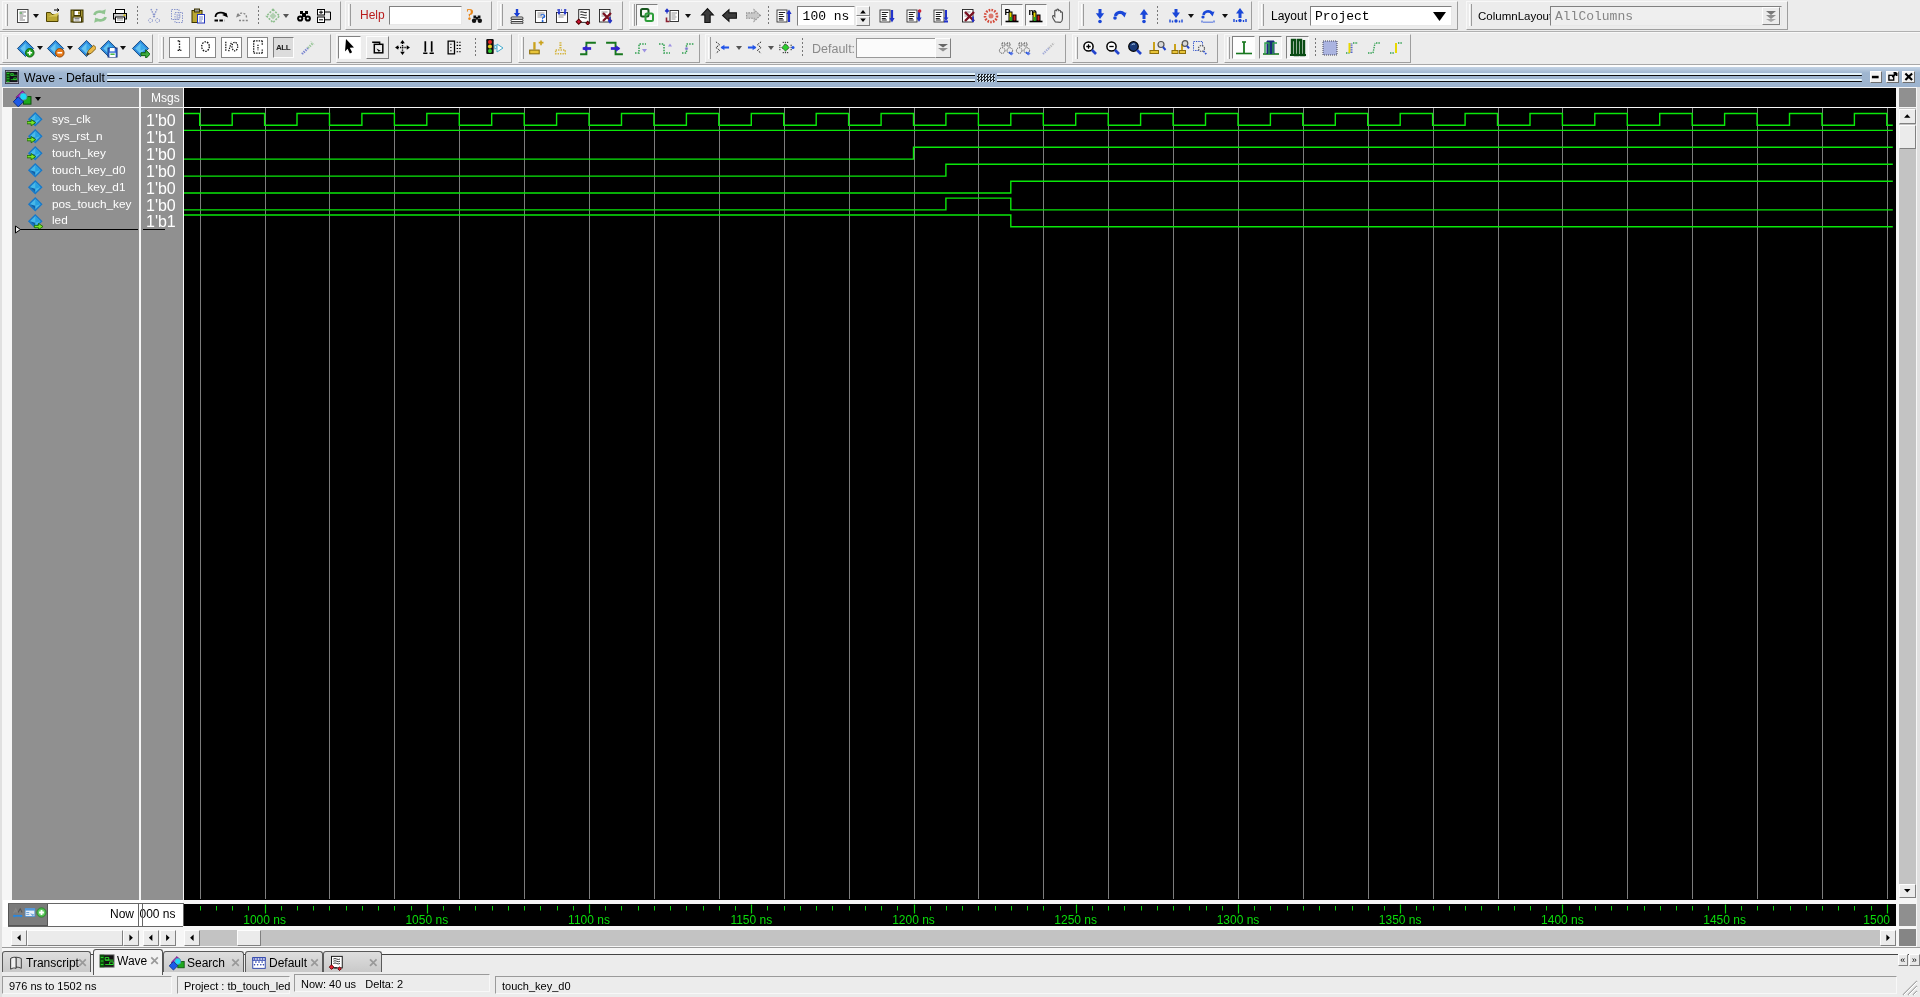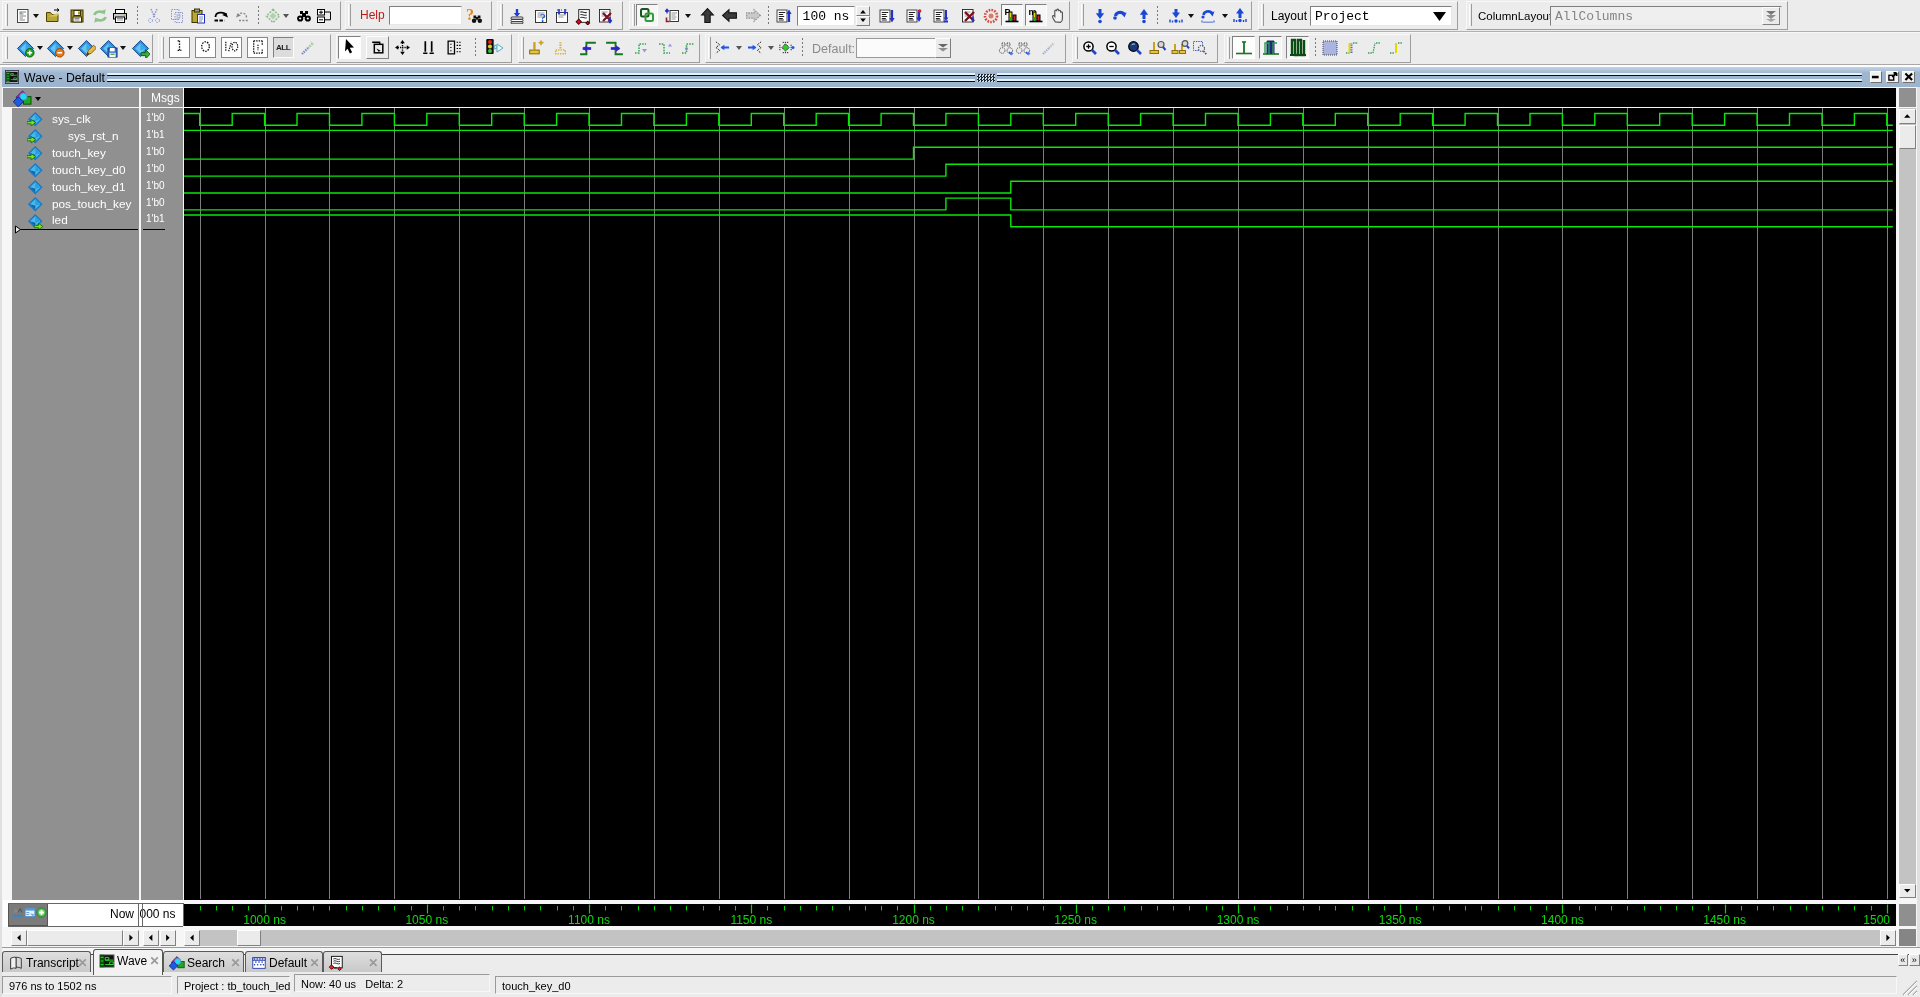--- a/index.html
+++ b/index.html
@@ -6,21 +6,21 @@
 .ab{position:absolute}
 .ic{position:absolute}
 .grp{position:absolute;border:1px solid;border-color:#f8f8f8 #9e9e9e #9e9e9e #f8f8f8;background:#ececec}
 .grip{position:absolute;width:3px;border-left:1px solid #fdfdfd;border-right:1px solid #9b9b9b}
 .vsep{position:absolute;width:1px;background-image:linear-gradient(#777 60%,transparent 40%);background-size:1px 4px}
 .btn3d{position:absolute;background:#ebebeb;border:1px solid;border-color:#fdfdfd #808080 #808080 #fdfdfd}
 .btn3dp{position:absolute;background:#f6f6f6;border:1px solid;border-color:#808080 #fdfdfd #fdfdfd #808080}
 .sbtrack{position:absolute;background:#c3c3c3}
 .sbthumb{position:absolute;background:#ebebeb;border:1px solid;border-color:#fdfdfd #808080 #808080 #fdfdfd}
 .sig{position:absolute;color:#fff;font-size:11.8px;white-space:nowrap}
-.val{position:absolute;color:#fff;font-size:10px;white-space:nowrap}
+.val{position:absolute;color:#fff;font-size:16px;white-space:nowrap}
 .tab{position:absolute;border:1px solid #5a5a5a;border-bottom:none;border-radius:3px 3px 0 0;
  background:linear-gradient(#dedede,#c9c9c9);font-size:13.5px;color:#000}
 .tabx{position:absolute;color:#999;font-weight:bold;font-size:12px}
 .sbox{position:absolute;border:1px solid;border-color:#9a9a9a #f8f8f8 #f8f8f8 #9a9a9a;font-size:11px;color:#000;
  padding-left:6px;padding-top:3px;white-space:nowrap}
 .mono{font-family:"Liberation Mono",monospace}
 </style></head><body>
 <svg width="0" height="0" style="position:absolute">
 <defs>
 <symbol id="newdoc" viewBox="0 0 16 16">
@@ -951,21 +951,21 @@
 <div class="ab" style="left:141px;top:108px;width:41.7px;height:791.5px;background:#909090"></div>
 <div class="ab" style="left:184px;top:108px;width:1712px;height:791.5px;background:#000"></div>
 <svg class="ic" style="left:27px;top:111.2px;width:16.5px;height:16.5px">
     <use href="#sigin"></use>
   </svg>
 <div class="sig" style="left:52px;top:111.9px">sys_clk</div>
 <div class="val" style="left:146px;top:111.9px">1'b0</div>
 <svg class="ic" style="left:27px;top:128.12px;width:16.5px;height:16.5px">
     <use href="#sigin"></use>
   </svg>
-<div class="sig" style="left:68px;top:128.82px">sys_rst_n</div>
+<div class="sig" style="left:52px;top:128.82px">sys_rst_n</div>
 <div class="val" style="left:146px;top:128.82px">1'b1</div>
 <svg class="ic" style="left:27px;top:145.04000000000002px;width:16.5px;height:16.5px">
     <use href="#sigin"></use>
   </svg>
 <div class="sig" style="left:52px;top:145.74px">touch_key</div>
 <div class="val" style="left:146px;top:145.74px">1'b0</div>
 <svg class="ic" style="left:27px;top:161.96000000000004px;width:16.5px;height:16.5px">
     <use href="#sigdmd"></use>
   </svg>
 <div class="sig" style="left:52px;top:162.66000000000003px">touch_key_d0</div>

